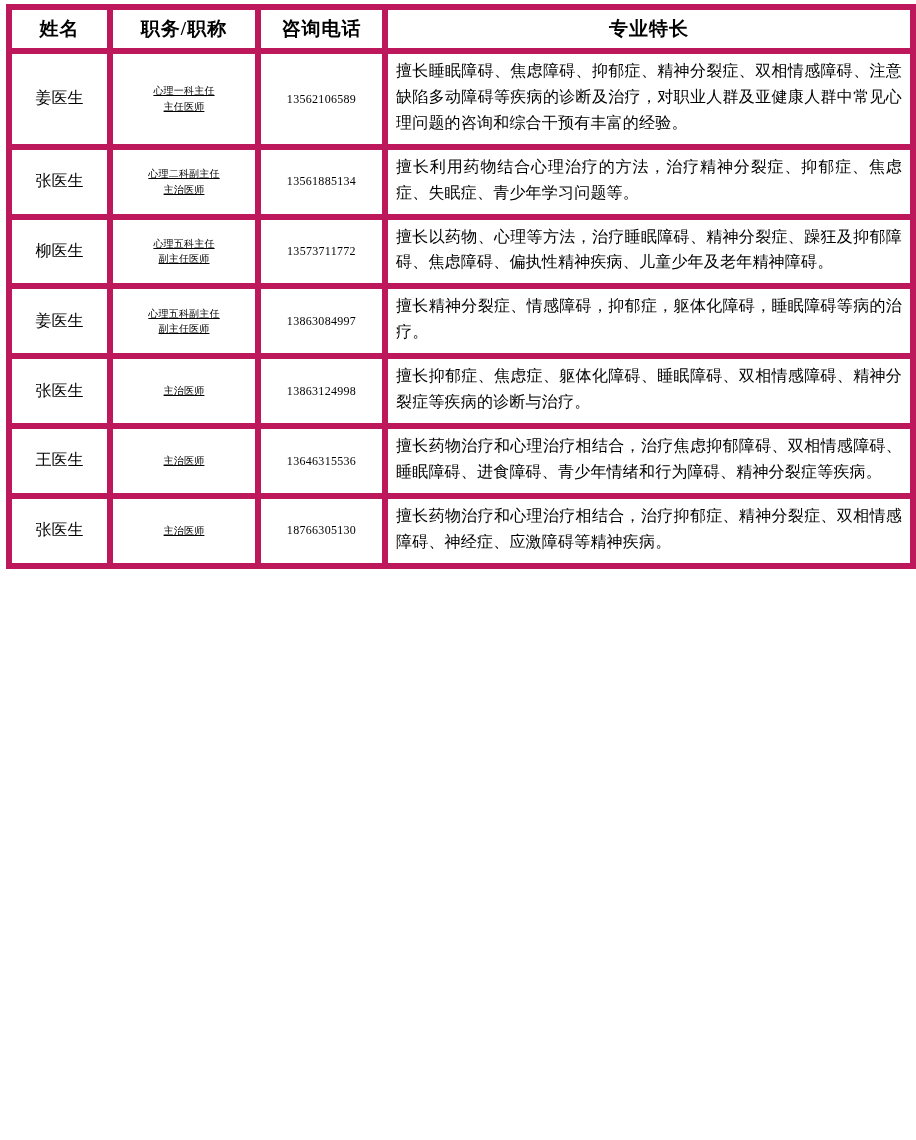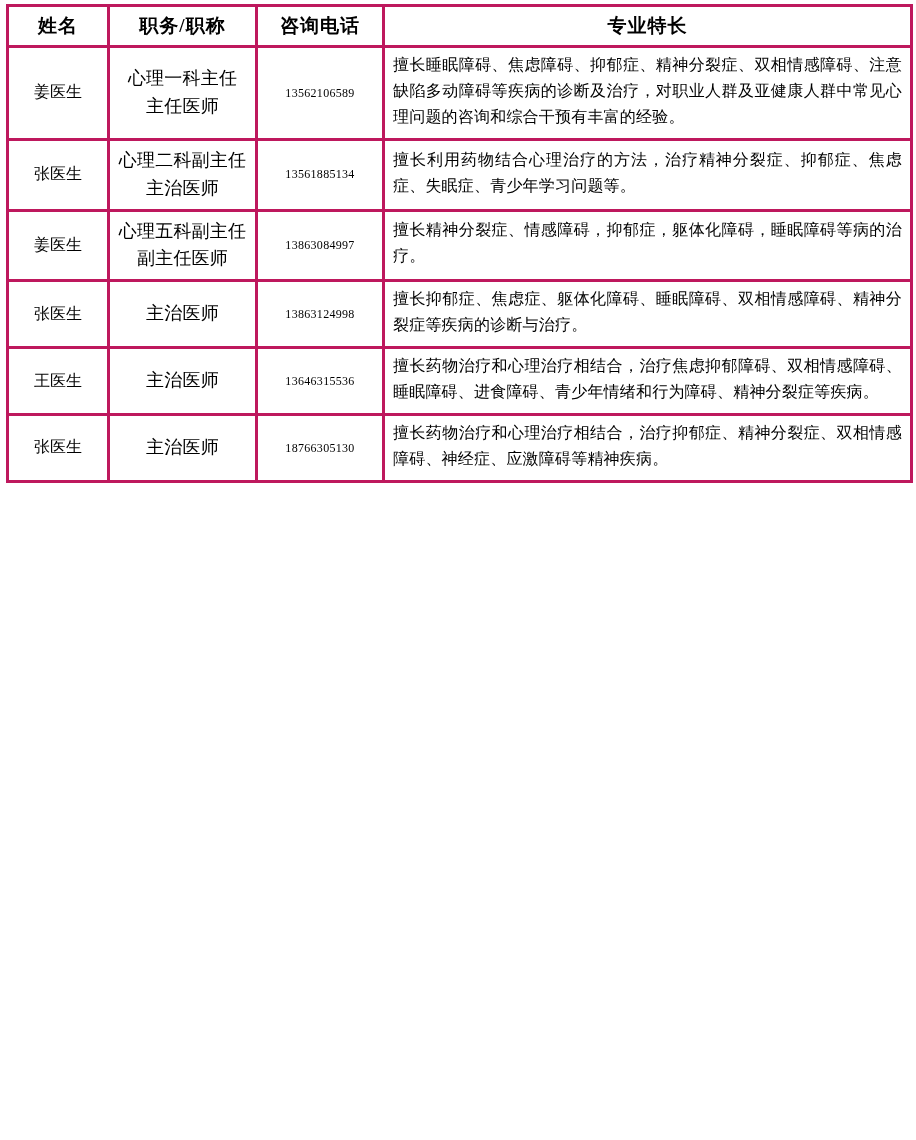--- a/index.html
+++ b/index.html
@@ -17,21 +17,21 @@
     box-sizing: border-box;
     padding: 4px 6px 6px 6px;
   }
   table.doctor-table {
     width: 904px;
     border-collapse: collapse;
     table-layout: fixed;
   }
   table.doctor-table th,
   table.doctor-table td {
-    border: 3px solid #be185d;
+    border: 6px solid #be185d;
     vertical-align: middle;
     padding: 6px 8px;
   }
   table.doctor-table thead th {
     text-align: center;
     font-weight: bold;
     font-size: 19px;
     height: 30px;
     padding: 4px 6px;
     letter-spacing: 1px;
@@ -42,22 +42,23 @@
   col.c-spec  { width: 528px; }
 
   td.cell-name,
   td.cell-title,
   td.cell-phone {
     text-align: center;
     font-size: 16px;
     line-height: 1.55;
   }
   td.cell-title {
-    font-size: 18px;
+    font-size: 10px;
     letter-spacing: 0.2px;
+    text-decoration: underline;
   }
   td.cell-phone {
     font-size: 12px;
     letter-spacing: 0.3px;
   }
   td.cell-spec {
     text-align: left;
     font-size: 16px;
     line-height: 1.62;
     text-align: justify;
@@ -101,20 +102,29 @@
       <tr>
         <td class="cell-name">张医生</td>
         <td class="cell-title">
           <span class="title-line">心理二科副主任</span>
           <span class="title-line">主治医师</span>
         </td>
         <td class="cell-phone">13561885134</td>
         <td class="cell-spec">擅长利用药物结合心理治疗的方法，治疗精神分裂症、抑郁症、焦虑症、失眠症、青少年学习问题等。</td>
       </tr>
       <tr>
+        <td class="cell-name">柳医生</td>
+        <td class="cell-title">
+          <span class="title-line">心理五科主任</span>
+          <span class="title-line">副主任医师</span>
+        </td>
+        <td class="cell-phone">13573711772</td>
+        <td class="cell-spec">擅长以药物、心理等方法，治疗睡眠障碍、精神分裂症、躁狂及抑郁障碍、焦虑障碍、偏执性精神疾病、儿童少年及老年精神障碍。</td>
+      </tr>
+      <tr>
         <td class="cell-name">姜医生</td>
         <td class="cell-title">
           <span class="title-line">心理五科副主任</span>
           <span class="title-line">副主任医师</span>
         </td>
         <td class="cell-phone">13863084997</td>
         <td class="cell-spec">擅长精神分裂症、情感障碍，抑郁症，躯体化障碍，睡眠障碍等病的治疗。</td>
       </tr>
       <tr>
         <td class="cell-name">张医生</td>

